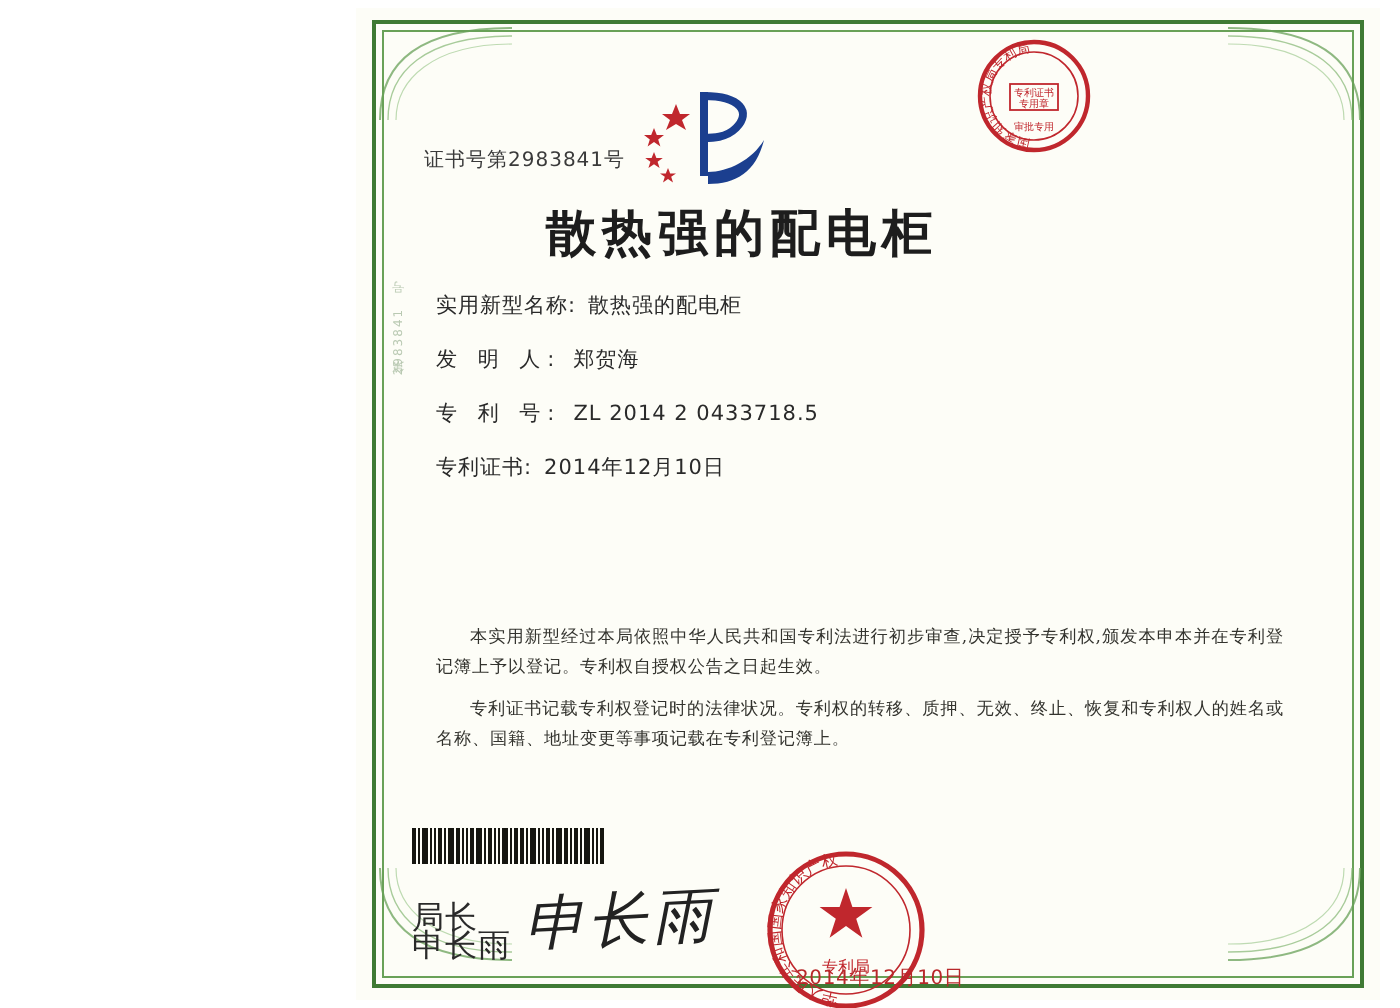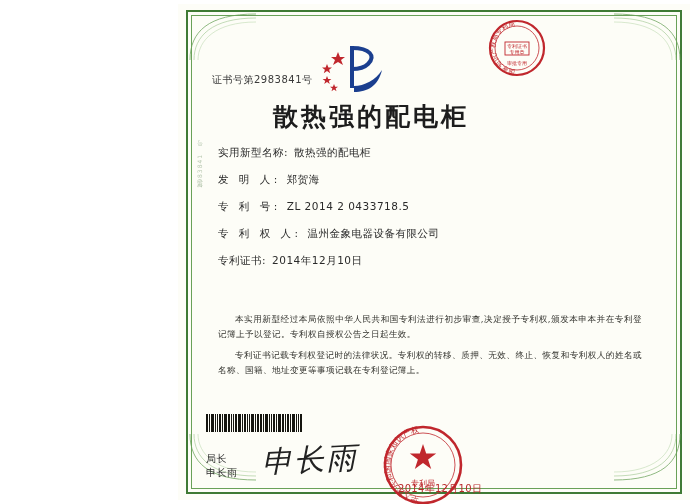--- a/index.html
+++ b/index.html
@@ -190,21 +190,21 @@
     background: #15150f;
     height: 100%;
     margin-right: 1px;
   }
 
   
   .sig-label {
     position: absolute;
     left: 206px;
     top: 452px;
-    font-size: 10px;
+    font-size: 16px;
     line-height: 14px;
     color: #2a2a2a;
     letter-spacing: .5px;
   }
   .sig-script {
     position: absolute;
     left: 262px;
     top: 440px;
     font-size: 30px;
     color: #222;
@@ -303,24 +303,20 @@
       <span class="field-value">散热强的配电柜</span>
     </div>
     <div class="field-row spaced">
       <span class="field-label">发 明 人:</span>
       <span class="field-value">郑贺海</span>
     </div>
     <div class="field-row spaced">
       <span class="field-label">专 利 号:</span>
       <span class="field-value">ZL 2014 2 0433718.5</span>
     </div>
-    <div class="field-row spaced">
-      <span class="field-label">专 利 权 人:</span>
-      <span class="field-value">温州金象电器设备有限公司</span>
-    </div>
     <div class="field-row">
       <span class="field-label">专利证书:</span>
       <span class="field-value">2014年12月10日</span>
     </div>
   </div>
 
   <div class="body-text">
     <p>本实用新型经过本局依照中华人民共和国专利法进行初步审查,决定授予专利权,颁发本申本并在专利登记簿上予以登记。专利权自授权公告之日起生效。</p>
     <p>专利证书记载专利权登记时的法律状况。专利权的转移、质押、无效、终止、恢复和专利权人的姓名或名称、国籍、地址变更等事项记载在专利登记簿上。</p>
   </div>

